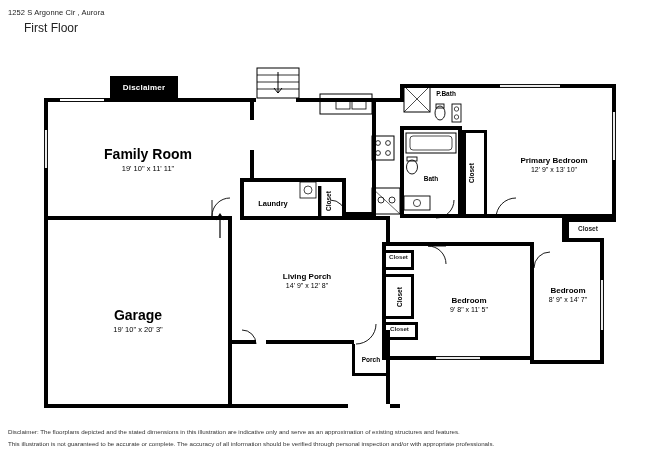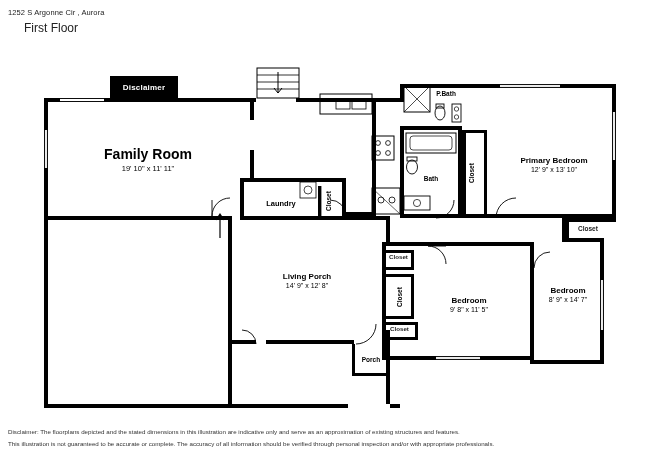--- a/index.html
+++ b/index.html
@@ -314,29 +314,33 @@
     </div>
 
     <div class="label xs" style="left:424px; top:90px; width:44px;">
       <span class="nm">P.Bath</span>
     </div>
 
     <div class="label xs" style="left:410px; top:175px; width:42px;">
       <span class="nm">Bath</span>
     </div>
 
-    <div class="label sm" style="left:248px; top:199px; width:66px;">
+    <div class="label sm" style="left:240px; top:199px; width:66px;">
       <span class="nm">Laundry</span>
     </div>
 
     <div class="label md" style="left:240px; top:272px; width:134px;">
       <span class="nm">Living Porch</span>
       <span class="dim">14' 9" x 12' 8"</span>
     </div>
 
+    <div class="label lg" style="left:68px; top:307px; width:140px;">
+      <span class="nm">Garage</span>
+      <span class="dim">19' 10" x 20' 3"</span>
+    </div>
 
     <div class="label md" style="left:422px; top:296px; width:94px;">
       <span class="nm">Bedroom</span>
       <span class="dim">9' 8" x 11' 5"</span>
     </div>
 
     <div class="label md" style="left:518px; top:286px; width:100px;">
       <span class="nm">Bedroom</span>
       <span class="dim">8' 9" x 14' 7"</span>
     </div>

